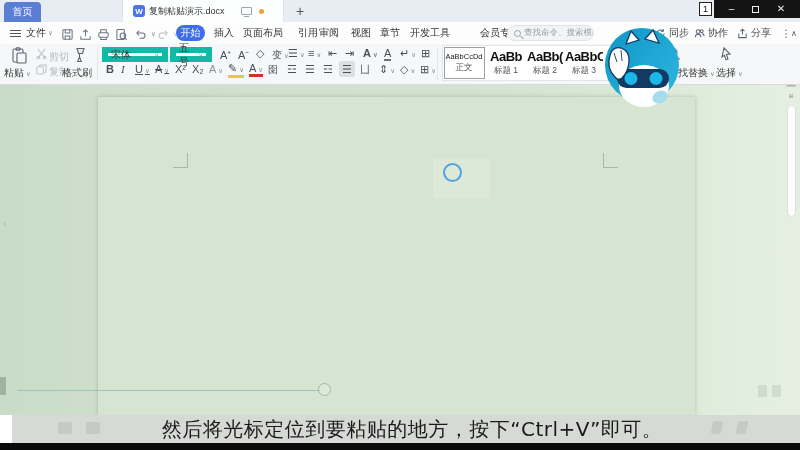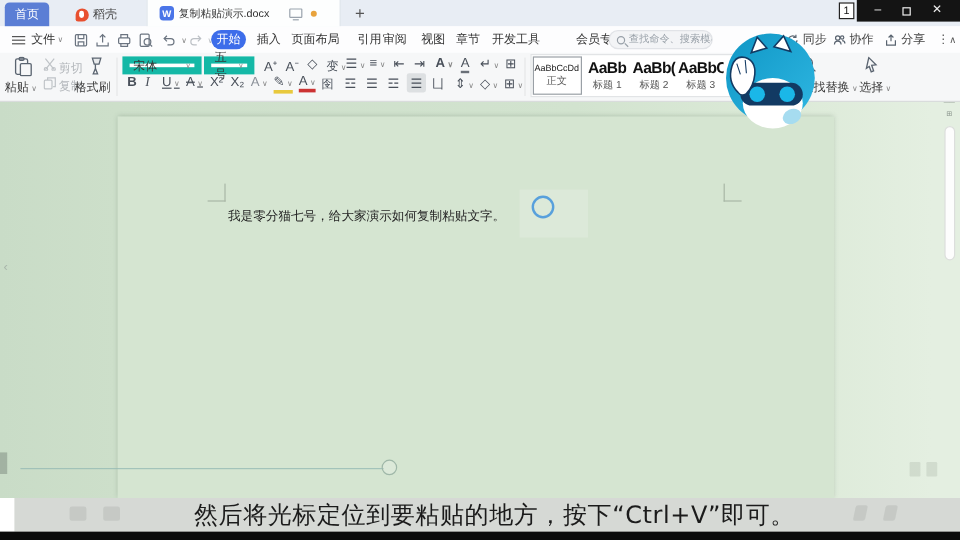--- a/index.html
+++ b/index.html
@@ -89,24 +89,20 @@
 </style>
 </head>
 <body>
 
 <div id="stage">
 
   <div id="titlebar" class="abs">
     <div class="abs tab-home">
         <span>首页</span>
       </div>
-    <div class="abs tab-docer">
-      <span class="docer-ico"></span>
-      <span>稻壳</span>
-    </div>
     <div class="abs tab-doc">
       <span class="wps-w">W</span>
       <span>复制粘贴演示.docx</span>
       <span class="tab-monitor"></span>
       <span class="tab-dot"></span>
     </div>
     <div class="abs tab-plus">+</div>
     <div class="abs badge1">1</div>
     <div class="abs winbox">
       <span>–</span>
@@ -326,21 +322,20 @@
         </svg>
       </span>
     <span class="findrep" style="left:668px;top:22px"><span>查找替换</span><span class="caret">∨</span></span>
     <span class="findrep" style="left:716px;top:22px"><span>选择</span><span class="caret">∨</span></span>
   </div>
 
   <div id="docarea" class="abs">
     <div id="page">
       <div class="cornerTL"></div>
       <div class="cornerTR"></div>
-      <div id="doctext">我是零分猫七号，给大家演示如何复制粘贴文字。</div>
       <div class="touchbox"></div>
       <div class="touchring"></div>
     </div>
     <div class="slider-line"></div>
     <div class="slider-knob"></div>
     <div class="navleft">‹</div>
     <div class="vscroll"></div>
     <div class="vsicons">▔▔<br>⊞</div>
     <div class="ghostd" style="left:758px;top:300px;width:9px;height:12px"></div>
     <div class="ghostd" style="left:772px;top:300px;width:9px;height:12px"></div>

